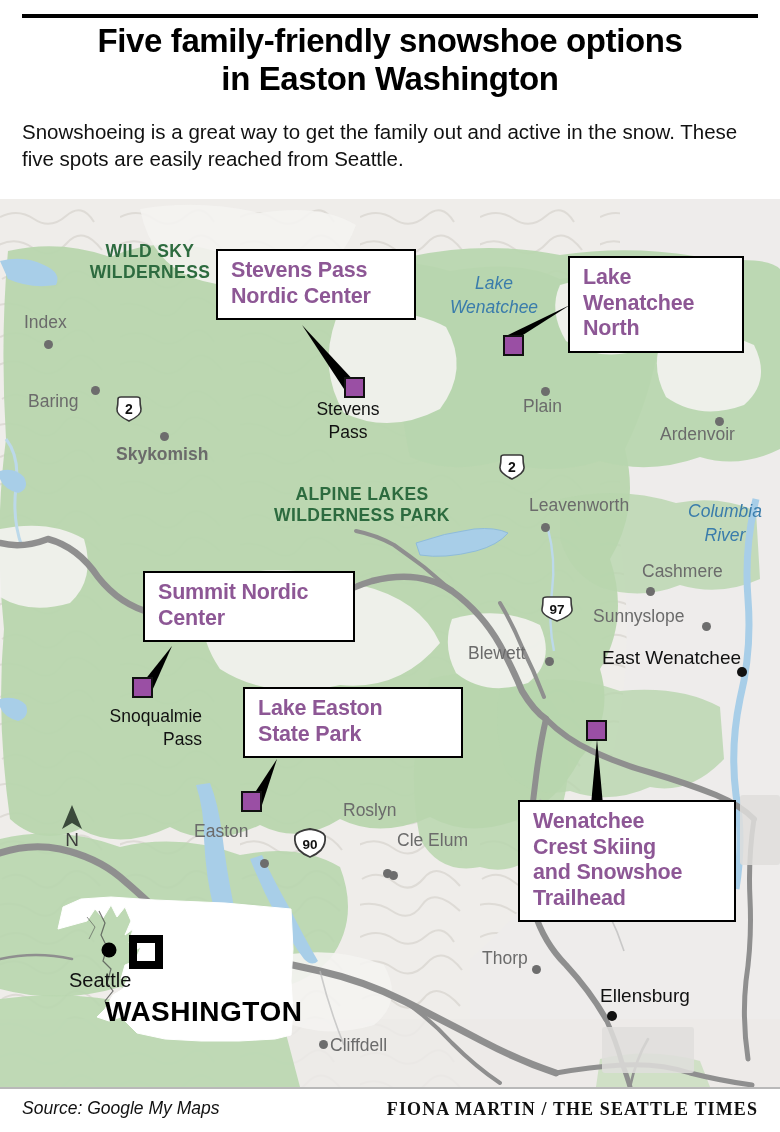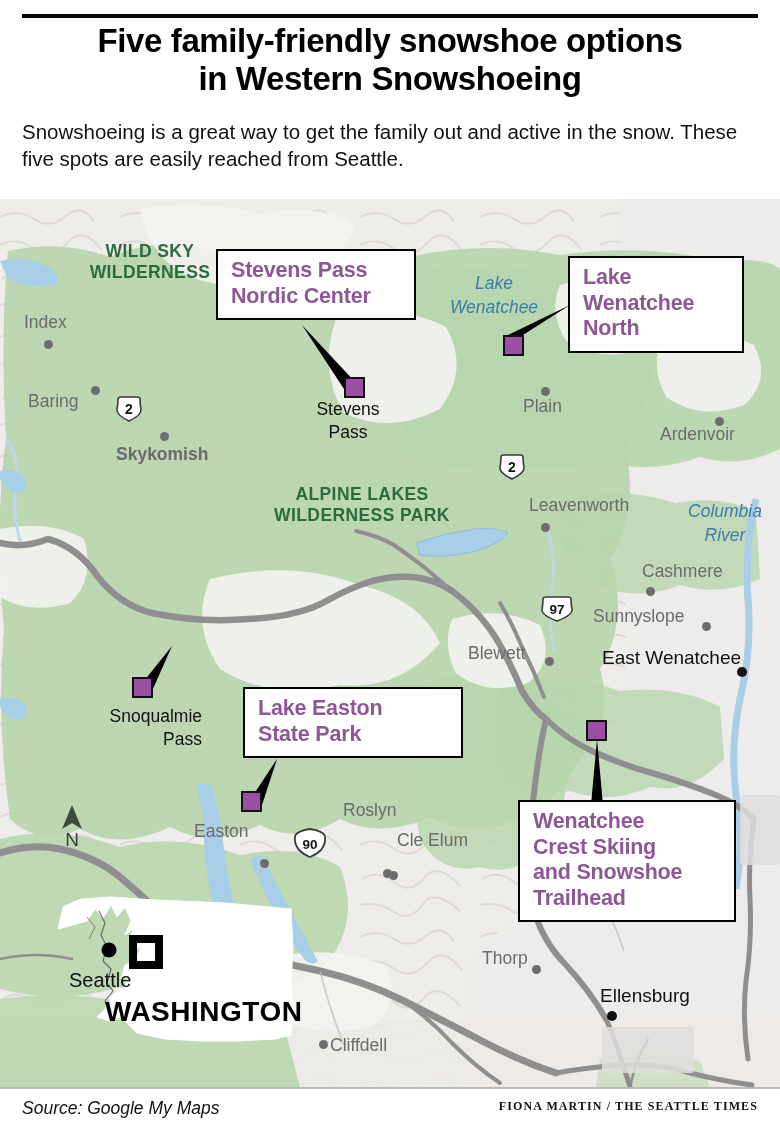--- a/index.html
+++ b/index.html
@@ -52,32 +52,32 @@
   
   .inset{position:absolute;z-index:28;}
   .inset-label{position:absolute;font-weight:bold;color:#000;}
 
   
   .footer{position:absolute;left:0;top:1087px;width:780px;height:45px;background:#fff;}
   .rule-bot-top{position:absolute;left:0;top:0;width:780px;height:1.5px;background:#b9b9b9;}
   .src{position:absolute;left:22px;top:11px;font-family:"Liberation Sans",sans-serif;
     font-style:italic;font-size:17.5px;color:#111;}
   .credit{position:absolute;right:22px;top:12px;font-family:"Liberation Serif",serif;
-    font-weight:bold;font-size:12px;color:#111;letter-spacing:1.1px;}
+    font-weight:bold;font-size:18px;color:#111;letter-spacing:1.1px;}
 </style>
 </head>
 <body>
 
 <div class="page">
 
   <div class="header">
     <div class="rule-top"></div>
     <div class="headline">
       <div>Five family-friendly snowshoe options</div>
-      <div>in Western Snowshoeing</div>
+      <div>in Easton Washington</div>
     </div>
     <div class="deck">Snowshoeing is a great way to get the family out and active in the snow. These five spots are easily reached from Seattle.</div>
   </div>
 
   <div class="mapwrap">
 
     <svg class="mapsvg" viewBox="0 0 780 888">
       <defs>
         <pattern id="relief" width="120" height="120" patternUnits="userSpaceOnUse">
           <rect width="120" height="120" fill="#efedea"></rect>
@@ -328,20 +328,24 @@
       <div>Stevens Pass</div>
       <div>Nordic Center</div>
     </div>
 
     <div class="callout" style="left:568px;top:57px;width:176px;">
       <div>Lake</div>
       <div>Wenatchee</div>
       <div>North</div>
     </div>
 
+    <div class="callout" style="left:143px;top:372px;width:212px;">
+      <div>Summit Nordic</div>
+      <div>Center</div>
+    </div>
 
     <div class="callout" style="left:243px;top:488px;width:220px;">
       <div>Lake Easton</div>
       <div>State Park</div>
     </div>
 
     <div class="callout" style="left:518px;top:601px;width:218px;">
       <div>Wenatchee</div>
       <div>Crest Skiing</div>
       <div>and Snowshoe</div>

